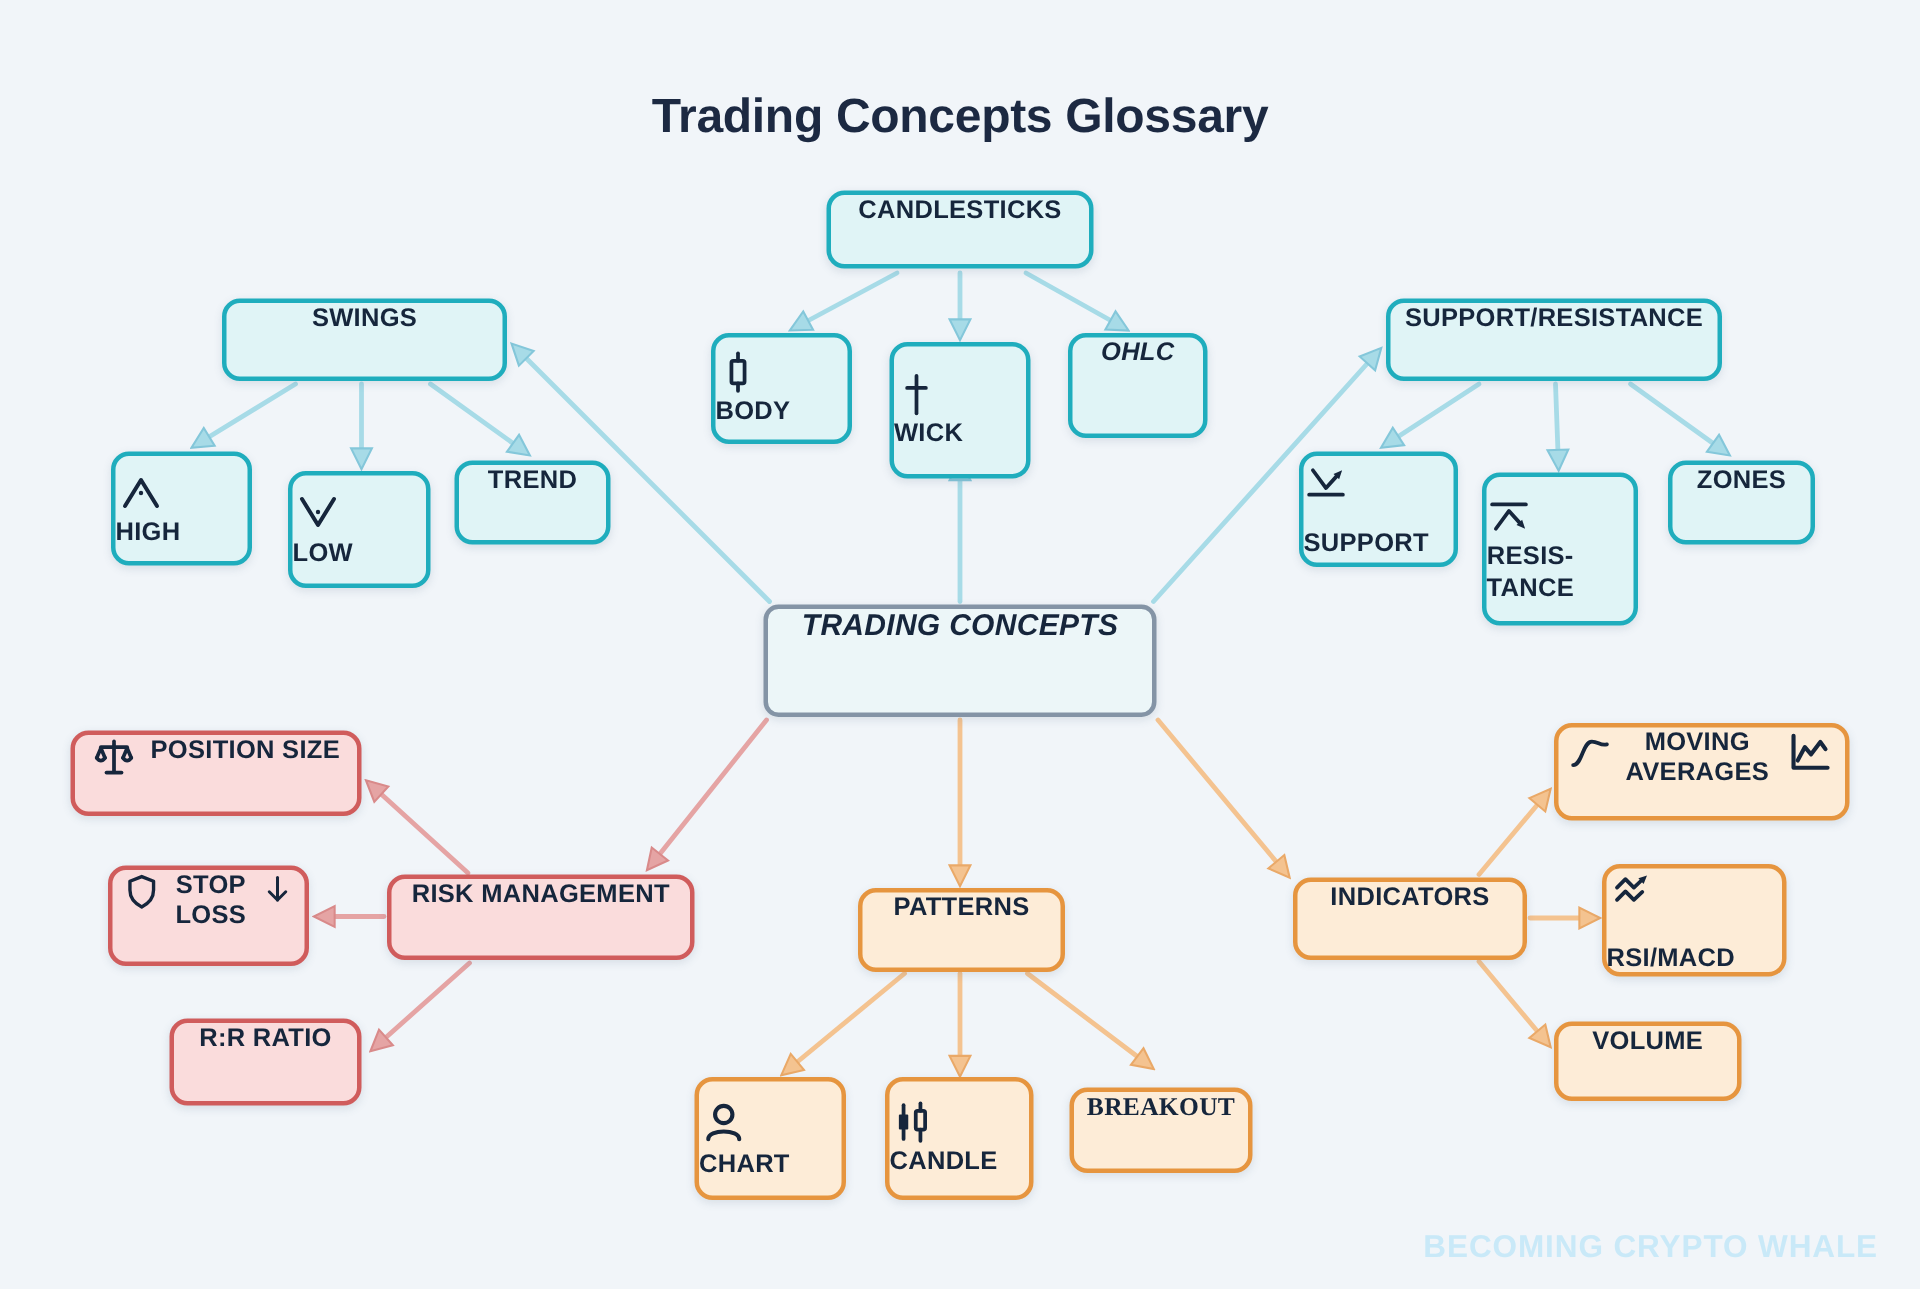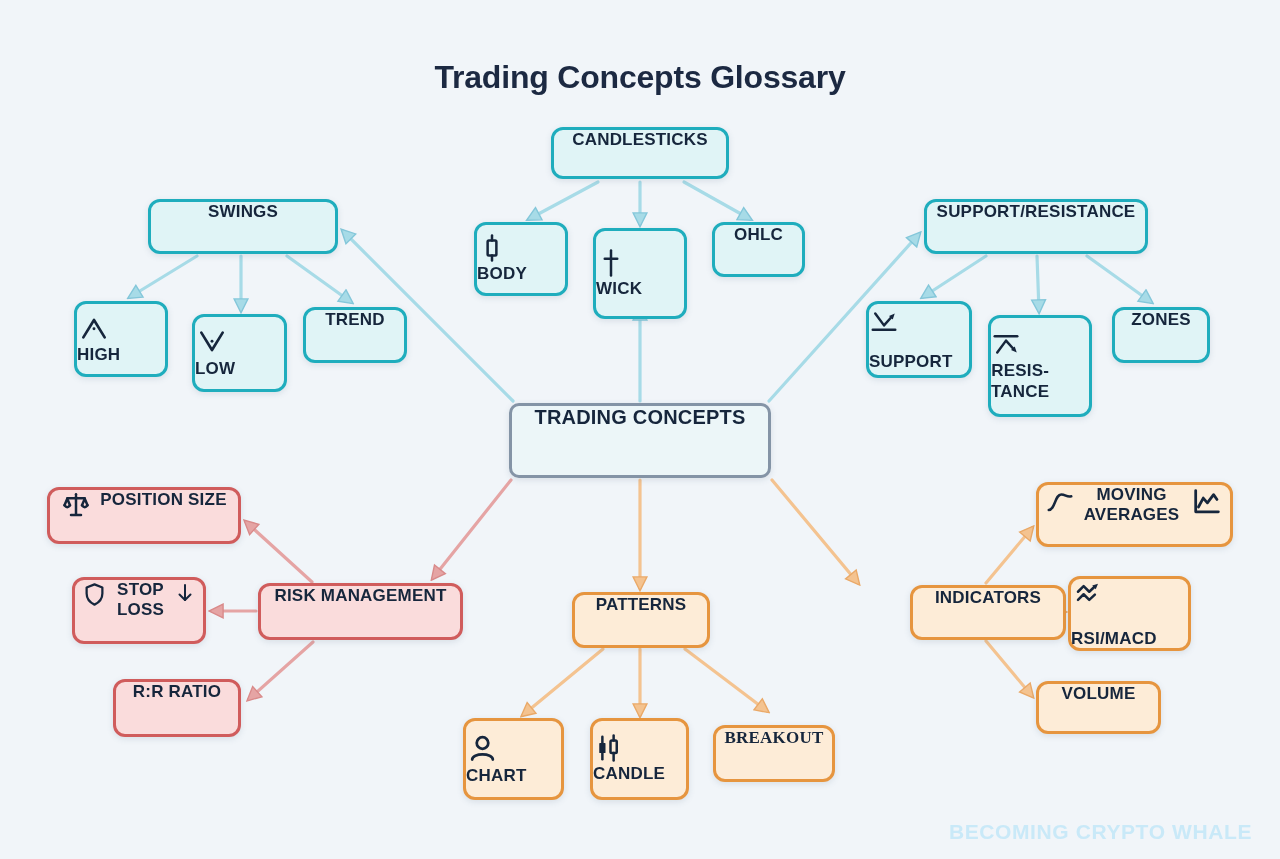--- a/index.html
+++ b/index.html
@@ -6,21 +6,21 @@
   body{font-family:"Liberation Sans",sans-serif;}
   .stage{position:relative;width:1280px;height:859px;overflow:hidden;background:var(--bg,#f1f5f9);}
   .page-title{position:absolute;top:38px;left:0;right:0;text-align:center;
     font-size:32px;font-weight:800;letter-spacing:-0.2px;color:var(--title,#1c2942);}
   .edges{position:absolute;left:0;top:0;z-index:1;}
   .node{position:absolute;z-index:2;display:flex;align-items:flex-start;justify-content:center;
     box-sizing:border-box;border-radius:12px;box-shadow:0 2px 6px rgba(90,110,135,.16);}
   .node.col{flex-direction:column;gap:1px;}
   .node.row{flex-direction:row;gap:9px;}
   .theme-cyan{border:3px solid var(--cyan-border);background:var(--cyan-fill);}
-  .theme-slate{border:3px solid var(--slate-border);background:var(--slate-fill);border-radius:10px;}
+  .theme-slate{border:3px solid var(--slate-border);background:var(--slate-fill);border-radius:10px;font-style:italic;}
   .theme-red{border:3px solid var(--red-border);background:var(--red-fill);}
   .theme-orange{border:3px solid var(--orange-border);background:var(--orange-fill);}
   .label{font-weight:700;font-size:17px;color:var(--text,#16263c);white-space:pre-line;
     text-align:center;line-height:1.18;letter-spacing:.2px;}
   .icon{display:flex;align-items:center;justify-content:center;color:var(--text,#16263c);}
   .icon svg{display:block;width:30px;height:30px;}
   .icon[data-name="line-chart-icon"] svg{width:36px;height:33px;}
   .icon[data-name="swing-high-icon"] svg,.icon[data-name="swing-low-icon"] svg{width:34px;height:32px;}
   .icon[data-name="oscillator-wave-icon"] svg{width:34px;height:30px;}
   .icon[data-name="head-shoulders-icon"] svg{width:33px;height:33px;}
@@ -90,21 +90,21 @@
       </div>
       <div class="node theme-cyan col" data-name="node-wick" style="left: 593px; top: 228px; width: 94px; height: 91px;">
         <span class="icon" data-name="candle-wick-icon">
           <svg viewBox="0 0 24 24" fill="none" stroke="currentColor" stroke-width="2" stroke-linecap="round" stroke-linejoin="round">
             <line x1="12" y1="2" x2="12" y2="22"></line>
             <line x1="7" y1="8.5" x2="17" y2="8.5"></line>
           </svg>
         </span>
         <span class="label" data-name="node-wick-label">WICK</span>
       </div>
-      <div class="node theme-cyan row" data-name="node-ohlc" style="left: 712px; top: 222px; width: 93px; height: 55px;">
+      <div class="node theme-cyan row" data-name="node-ohlc" style="left: 712px; top: 222px; width: 93px; height: 70px; font-style: italic;">
         <span class="label" data-name="node-ohlc-label">OHLC</span>
       </div>
       <div class="node theme-cyan row" data-name="node-swings" style="left: 148px; top: 199px; width: 190px; height: 55px;">
         <span class="label" data-name="node-swings-label">SWINGS</span>
       </div>
       <div class="node theme-cyan col" data-name="node-high" style="left: 74px; top: 301px; width: 94px; height: 76px;">
         <span class="icon" data-name="swing-high-icon">
           <svg viewBox="0 0 24 24" fill="none" stroke="currentColor" stroke-width="2" stroke-linecap="round" stroke-linejoin="round">
             <polyline points="4,19 12,6 20,19"></polyline>
             <circle cx="12" cy="12.5" r="1.1" fill="currentColor" stroke="none"></circle>
@@ -211,21 +211,21 @@
             <line x1="16.5" y1="2" x2="16.5" y2="6"></line>
             <rect x="14" y="6" width="5" height="10" rx="1"></rect>
             <line x1="16.5" y1="16" x2="16.5" y2="22"></line>
           </svg>
         </span>
         <span class="label" data-name="node-candle-label">CANDLE</span>
       </div>
       <div class="node theme-orange row" data-name="node-breakout" style="left: 713px; top: 725px; width: 122px; height: 57px; font-family: Liberation Serif, serif;">
         <span class="label" data-name="node-breakout-label">BREAKOUT</span>
       </div>
-      <div class="node theme-orange row" data-name="node-indicators" style="left: 862px; top: 585px; width: 156px; height: 55px; margin-left: 48px;">
+      <div class="node theme-orange row" data-name="node-indicators" style="left: 862px; top: 585px; width: 156px; height: 55px;">
         <span class="label" data-name="node-indicators-label">INDICATORS</span>
       </div>
       <div class="node theme-orange row" data-name="node-moving_averages" style="left: 1036px; top: 482px; width: 197px; height: 65px;">
         <span class="icon" data-name="ma-curve-icon">
           <svg viewBox="0 0 24 24" fill="none" stroke="currentColor" stroke-width="2" stroke-linecap="round" stroke-linejoin="round">
             <path d="M3,20 C8,20 8,7.5 13,7.5 C16.5,7.5 17.5,10 21,9"></path>
           </svg>
         </span>
         <span class="label" data-name="node-moving_averages-label">MOVING
 AVERAGES</span>

